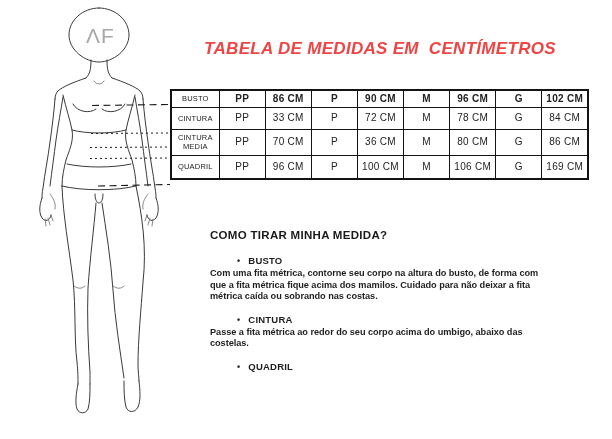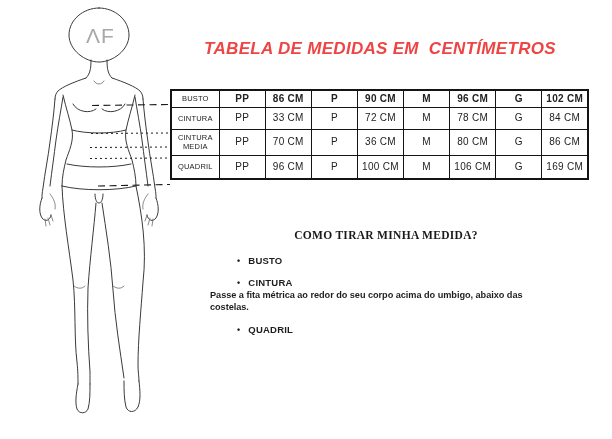--- a/index.html
+++ b/index.html
@@ -37,22 +37,22 @@
   table.sizes tr.r0{height:17px}
   table.sizes tr.r1{height:22px}
   table.sizes tr.r2{height:26px}
   table.sizes tr.r3{height:25px}
   table.sizes tr.r4{height:24px}
   table.sizes td.b{font-weight:bold}
 
   
   .como{position:absolute;left:210px;top:229px;width:352px}
   .como h2{
-    margin:0 0 14px 0;text-align:center;
-    font-size:11.5px;font-weight:bold;letter-spacing:.3px;color:#1a1a1a;font-family:Liberation Serif, serif;
+    margin:0 0 14px 0;
+    font-size:11.5px;font-weight:bold;letter-spacing:.3px;color:#1a1a1a;
   }
   .m-item{margin-bottom:11px}
   .m-label{
     display:flex;align-items:baseline;gap:8px;margin-left:27px;margin-bottom:2px;
     font-size:9.5px;font-weight:bold;letter-spacing:.2px;
   }
   .bullet{font-size:9px;line-height:1}
   .m-text{
     width:335px;font-size:9.2px;font-weight:bold;line-height:11.5px;
     letter-spacing:-0.05px;color:#1f1f1f;
@@ -178,20 +178,21 @@
 </table>
 
 <div class="como">
   <h2>COMO TIRAR MINHA MEDIDA?</h2>
 
   <div class="m-item">
     <div class="m-label">
       <span class="bullet">•</span>
       <span>BUSTO</span>
     </div>
+    <div class="m-text">Com uma fita métrica, contorne seu corpo na altura do busto, de forma com que a fita métrica fique acima dos mamilos. Cuidado para não deixar a fita métrica caída ou sobrando nas costas.</div>
   </div>
 
   <div class="m-item">
     <div class="m-label">
       <span class="bullet">•</span>
       <span>CINTURA</span>
     </div>
     <div class="m-text">Passe a fita métrica ao redor do seu corpo acima do umbigo, abaixo das costelas.</div>
   </div>
 

